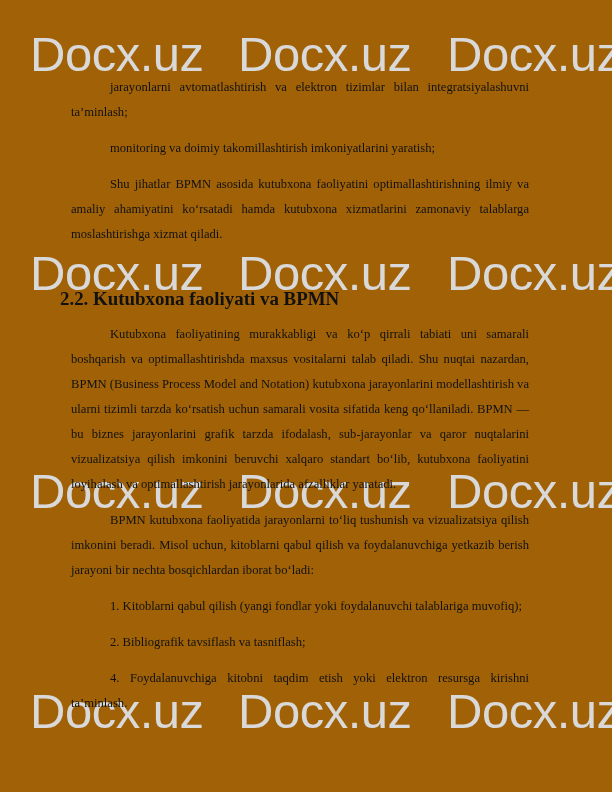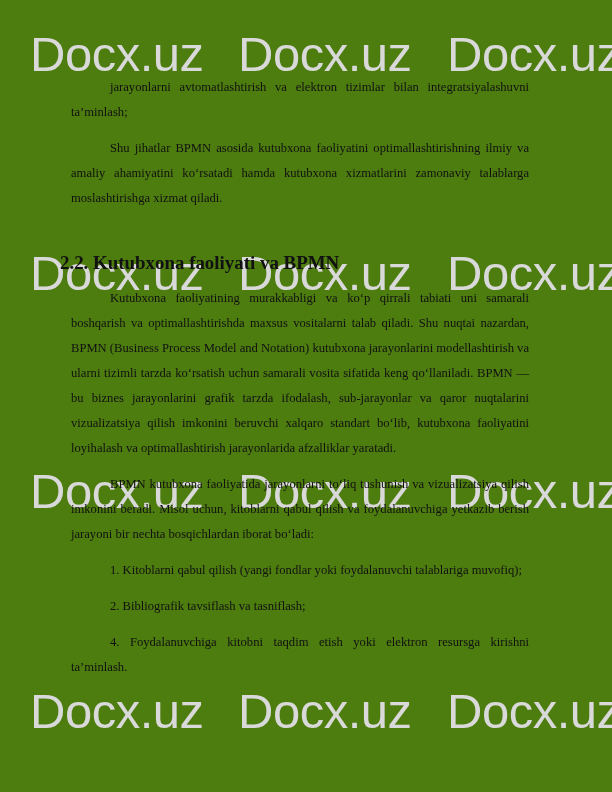--- a/index.html
+++ b/index.html
@@ -1,17 +1,17 @@
 <!DOCTYPE html>
 <html><head>
 <meta charset="utf-8">
 <style>
   html, body { margin: 0; padding: 0; background: #ffffff; }
   body { width: 612px; height: 792px; position: relative; overflow: hidden; }
-  .page { position: absolute; left: 0; top: 0; width: 612px; height: 792px; background: #4d7c0f; }
+  .page { position: absolute; left: 0; top: 0; width: 612px; height: 792px; background: #a16207; }
   .wm {
     position: absolute;
     font-family: "Liberation Sans", "DejaVu Sans", sans-serif;
     font-size: 49px;
     line-height: 49px;
     color: #d9d9d9;
     letter-spacing: -0.5px;
     white-space: nowrap;
     z-index: 0;
     user-select: none;
@@ -57,20 +57,21 @@
     <span class="wm" style="left:238px;top:467px">Docx.uz</span>
     <span class="wm" style="left:447px;top:467px">Docx.uz</span>
 
     <span class="wm" style="left:30px;top:687px">Docx.uz</span>
     <span class="wm" style="left:238px;top:687px">Docx.uz</span>
     <span class="wm" style="left:447px;top:687px">Docx.uz</span>
   </div>
 
   <div class="content">
     <p class="p">jarayonlarni avtomatlashtirish va elektron tizimlar bilan integratsiyalashuvni ta’minlash;</p>
+    <p class="p">monitoring va doimiy takomillashtirish imkoniyatlarini yaratish;</p>
     <p class="p">Shu jihatlar BPMN asosida kutubxona faoliyatini optimallashtirishning ilmiy va amaliy ahamiyatini ko‘rsatadi hamda kutubxona xizmatlarini zamonaviy talablarga moslashtirishga xizmat qiladi.</p>
 
     <div class="blank"></div>
 
     <h2 class="heading">2.2. Kutubxona faoliyati va BPMN</h2>
 
     <p class="p">Kutubxona faoliyatining murakkabligi va ko‘p qirrali tabiati uni samarali boshqarish va optimallashtirishda maxsus vositalarni talab qiladi. Shu nuqtai nazardan, BPMN (Business Process Model and Notation) kutubxona jarayonlarini modellashtirish va ularni tizimli tarzda ko‘rsatish uchun samarali vosita sifatida keng qo‘llaniladi. BPMN — bu biznes jarayonlarini grafik tarzda ifodalash, sub-jarayonlar va qaror nuqtalarini vizualizatsiya qilish imkonini beruvchi xalqaro standart bo‘lib, kutubxona faoliyatini loyihalash va optimallashtirish jarayonlarida afzalliklar yaratadi.</p>
     <p class="p">BPMN kutubxona faoliyatida jarayonlarni to‘liq tushunish va vizualizatsiya qilish imkonini beradi. Misol uchun, kitoblarni qabul qilish va foydalanuvchiga yetkazib berish jarayoni bir nechta bosqichlardan iborat bo‘ladi:</p>
 
     <p class="p">1. Kitoblarni qabul qilish (yangi fondlar yoki foydalanuvchi talablariga muvofiq);</p>

